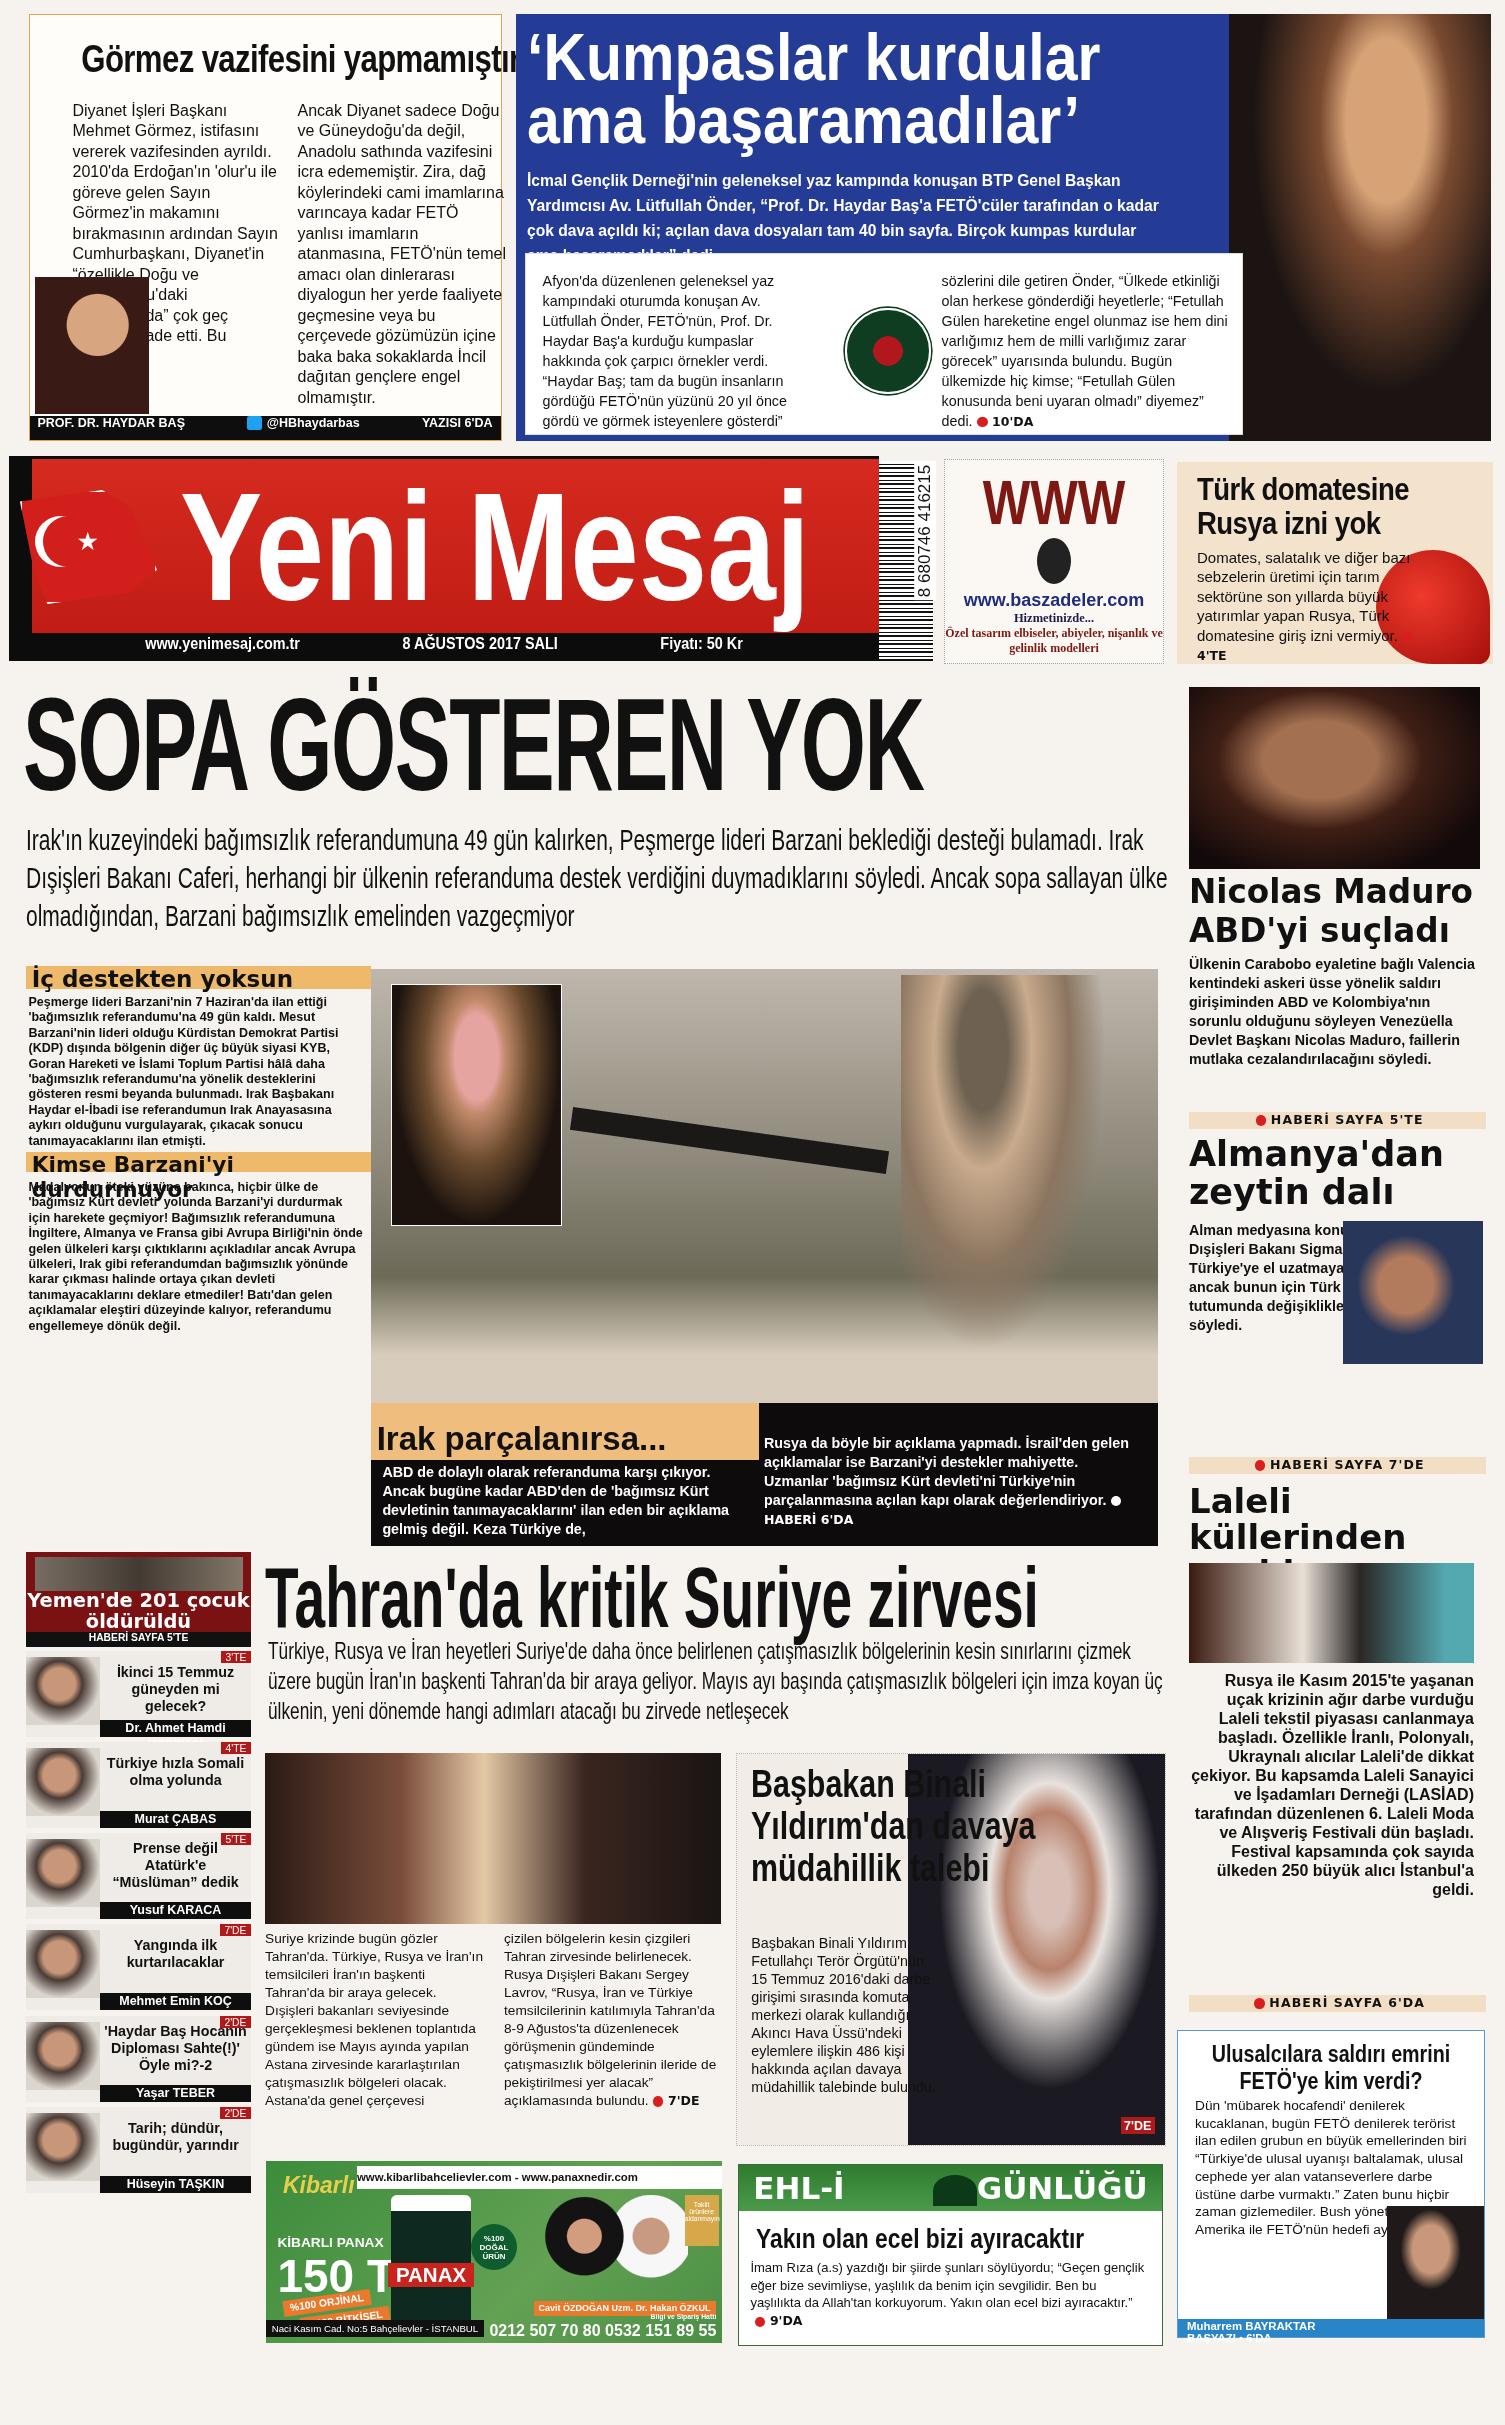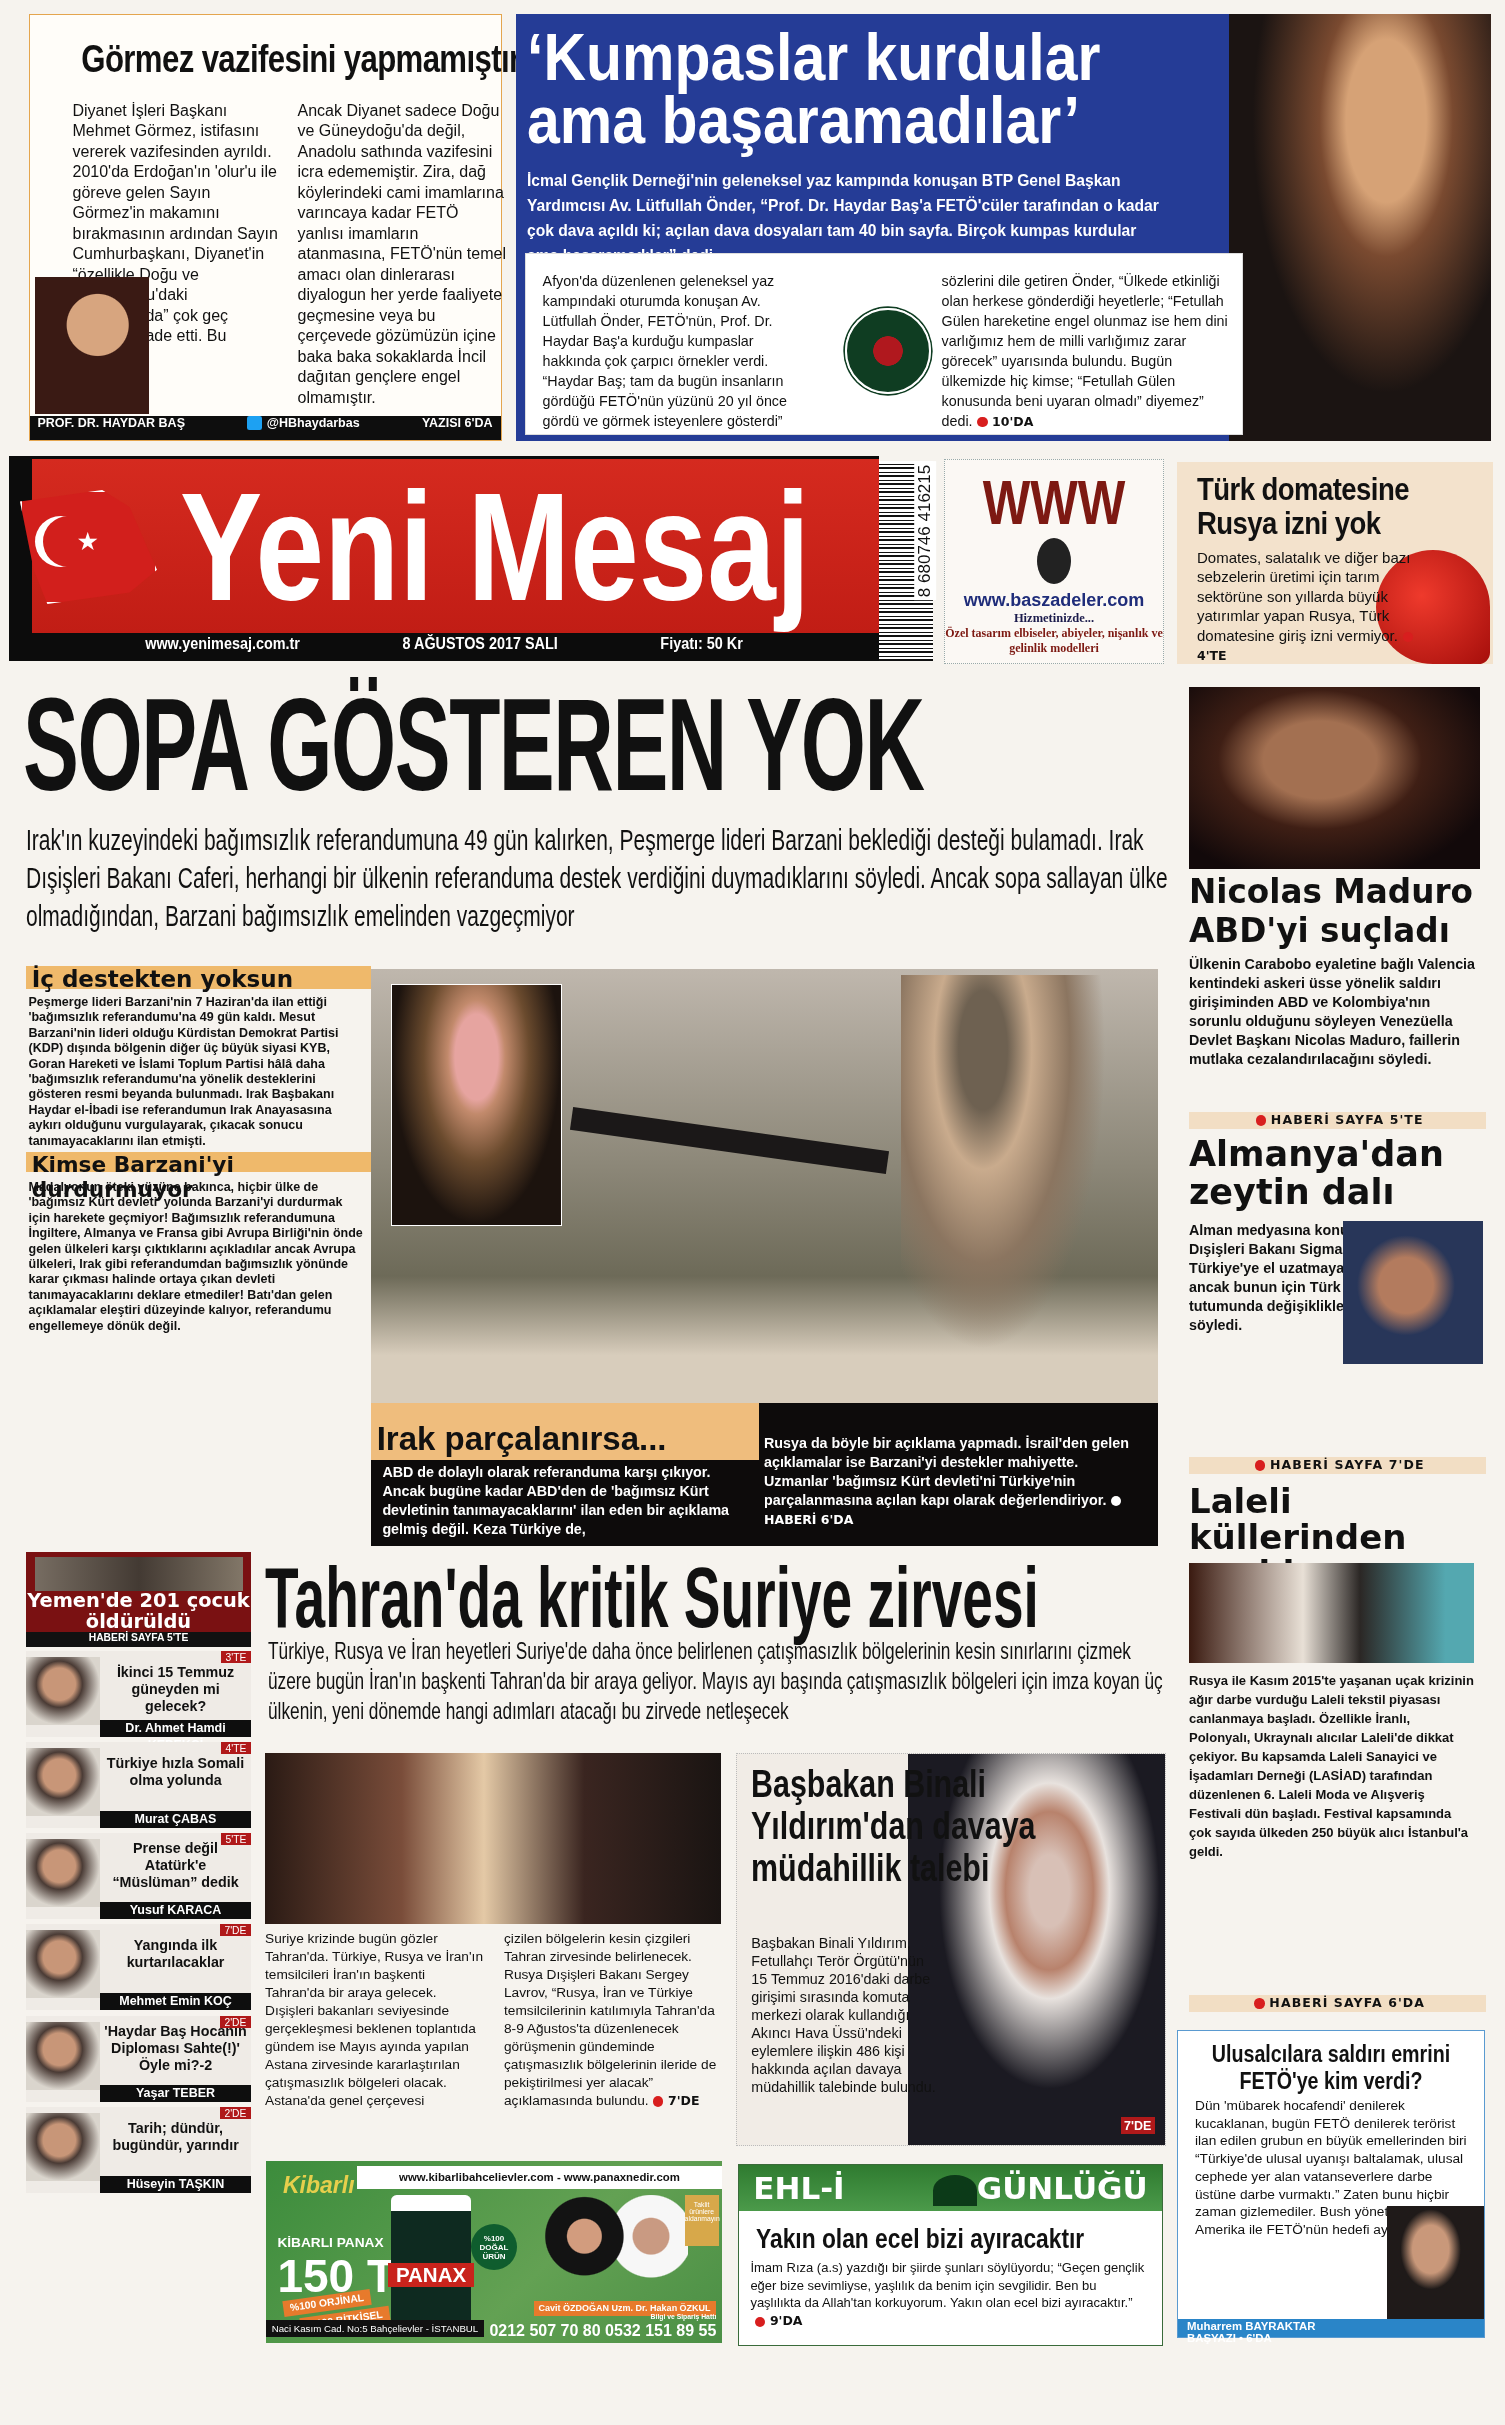--- a/index.html
+++ b/index.html
@@ -66,21 +66,21 @@
   #maduro { left: 1189px; top: 872px; width: 297px; }
   #maduro .body { position:absolute; left:0; top: 83px; width: 297px; font-size: 14.3px; line-height: 19px; font-weight: 700; }
   .habsbar { position:absolute; background:#f2dec4; height: 17px; text-align:center; font-size: 12.5px; font-weight: 900; letter-spacing: 1.1px; font-family:"DejaVu Sans",sans-serif; }
   #almanya { left: 1189px; top: 1135px; width: 297px; }
   #almanya h3 { font-size: 35px; line-height: 38px; font-weight: 900; }
   #almanya .body { position:absolute; left:0; top: 86px; width: 285px; font-size: 14.3px; line-height: 19px; font-weight: 700; }
   #almanya .ph { position:absolute; left: 154px; top: 86px; width: 140px; height: 143px; background: radial-gradient(ellipse at 45% 45%, #b37b5e 0 25%, #283659 45%); }
   #laleli { left: 1189px; top: 1483px; width: 297px; }
   #laleli h3 { font-size: 34px; line-height: 36px; font-weight: 900; }
   #laleli .ph { position:absolute; left: 0; top: 80px; width: 285px; height: 100px; background: linear-gradient(90deg, #3a1a10, #e8e0d6 40%, #2b2725 60%, #54a8b0 90%); }
-  #laleli .body { position:absolute; left: 0; top: 188px; width: 285px; font-size: 13px; line-height: 19px; font-weight: 700; }
+  #laleli .body { position:absolute; left: 0; top: 188px; width: 285px; font-size: 16px; line-height: 19px; font-weight: 700; text-align: right; }
 
   
   .orange-head { position:absolute; background: #efb96b; font-weight:900; font-family: "DejaVu Sans", sans-serif; }
   #icdestek { left: 26px; top: 966px; width: 345px; height: 23px; font-size: 23px; padding-left: 5.7px; }
   #icdestek-body { left: 28.5px; top: 995px; width: 336px; font-size: 12.5px; line-height: 15.4px; font-weight:700; }
   #kimse { left: 26px; top: 1152px; width: 345px; height: 20px; font-size: 21.7px; padding-left: 5.7px; }
   #kimse-body { left: 28.5px; top: 1180px; width: 336px; font-size: 12.5px; line-height: 15.4px; font-weight:700; }
 
   #mainphoto { left: 371px; top: 969px; width: 787px; height: 439px; background: linear-gradient(180deg, #bfb7ad 0%, #8c8778 45%, #6d6a58 70%, #d8cdbc 88%); }
   #barzani { left: 391px; top: 984px; width: 171px; height: 242px; background: radial-gradient(ellipse at 50% 30%, #e6a4a0 0 18%, #c28a6c 24%, #6b4b2e 44%, #1c130e 70%); border: 1.1px solid #fff; }
@@ -108,21 +108,21 @@
   #summit-body { left: 265px; top: 1930px; width: 462px; }
   #summit-body .c { position:absolute; top: 0; width: 222px; font-size: 13.7px; line-height: 18px; }
 
   #binali { left: 736px; top: 1753px; width: 430px; height: 393px; border: 1.1px dotted #bbb; background:#f1ece6; }
   #binali h3 { position:absolute; left: 14.3px; top: 8.6px; font-size: 39px; line-height: 42px; font-weight: 900; transform: scaleX(0.78); transform-origin:left; width: 365px; }
   #binali .ph { position:absolute; right: 0; top: 0; width: 257px; height: 391px; background: radial-gradient(ellipse at 55% 35%, #d8c0b6 0 10%, #b8826c 22%, #e8e2de 30%, #1b1a22 55%); }
   #binali .body { position:absolute; left: 14.3px; top: 180px; width: 188px; font-size: 14.3px; line-height: 18px; }
   #binali .pg { position:absolute; right: 10.3px; bottom: 11.4px; background:#b0191a; color:#fff; font-size: 12.5px; font-weight:900; padding: 1.1px 3.4px; }
 
   #panax { left: 266px; top: 2161px; width: 456px; height: 182px; background: linear-gradient(135deg, #3c8c3c, #63a153 60%, #4b8f45); }
-  #panax .urls { position:absolute; left: 91px; right: 0; top: 4.6px; height: 23px; background:#fff; font-weight:900; font-size: 11.4px; text-align:center; line-height: 23px; }
+  #panax .urls { position:absolute; left: 91px; right: 0; top: 4.6px; height: 23px; background:#fff; font-weight:900; font-size: 11.4px; text-align:left; line-height: 23px; }
   #panax .brand { position:absolute; left: 17px; top: 11.4px; color:#e6cf4c; font-size: 23px; font-style:italic; font-weight:900; }
   #panax .prod { position:absolute; left: 11.4px; top: 74px; color:#fff; font-weight:900; font-size: 13.7px; }
   #panax .price { position:absolute; left: 11.4px; top: 88px; color:#fff; font-weight:900; font-size: 46px; }
   #panax .bottle { position:absolute; left: 125px; top: 34px; width: 80px; height: 131px; background: linear-gradient(#fff 0 12%, #0e2a20 12%); border-radius: 5.7px; }
   #panax .bottle .lbl { position:absolute; left: -2.9px; right: -2.9px; top: 68px; background:#c8231c; color:#fff; font-weight:900; font-size: 20.5px; text-align:center; }
   #panax .seal { position:absolute; left: 205px; top: 63px; width: 46px; height: 46px; border-radius: 50%; background:#0f5d2e; color:#fff; font-size: 8px; text-align:center; padding-top: 10.3px; font-weight:900; }
   #panax .orj { position:absolute; left: 17px; top: 134px; background:#e77a2c; color:#fff; font-size: 10.3px; font-weight:900; padding: 2.3px 6.8px; transform: rotate(-8deg); }
   #panax .bit { position:absolute; left: 34px; top: 151px; background:#e77a2c; color:#fff; font-size: 10.3px; font-weight:900; padding: 2.3px 6.8px; transform: rotate(-8deg); }
   #panax .men { position:absolute; left: 274px; top: 34px; width: 148px; height: 103px; background: radial-gradient(circle at 30% 40%, #d29c7e 0 14%, #131313 15% 32%, transparent 33%), radial-gradient(circle at 75% 40%, #c99a82 0 14%, #f7f7f7 15% 32%, transparent 33%); }
   #panax .names { position:absolute; left: 268px; top: 140px; right: 5.7px; background:#e77a2c; color:#fff; font-size: 9px; font-weight:900; padding: 2.3px 4.6px; }

